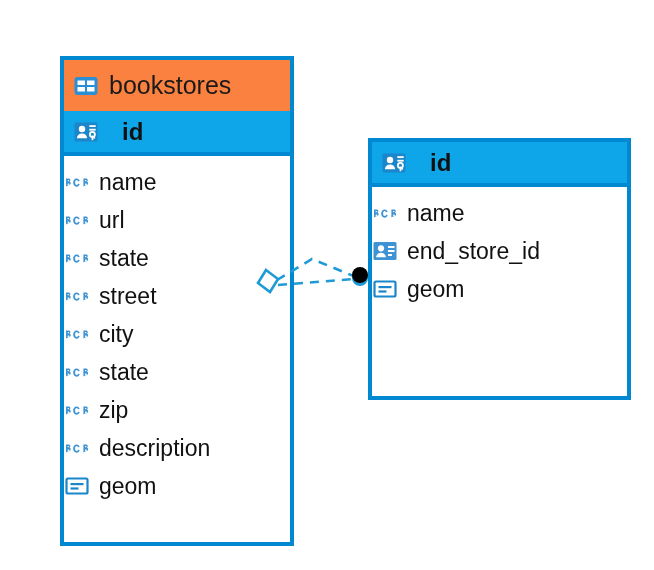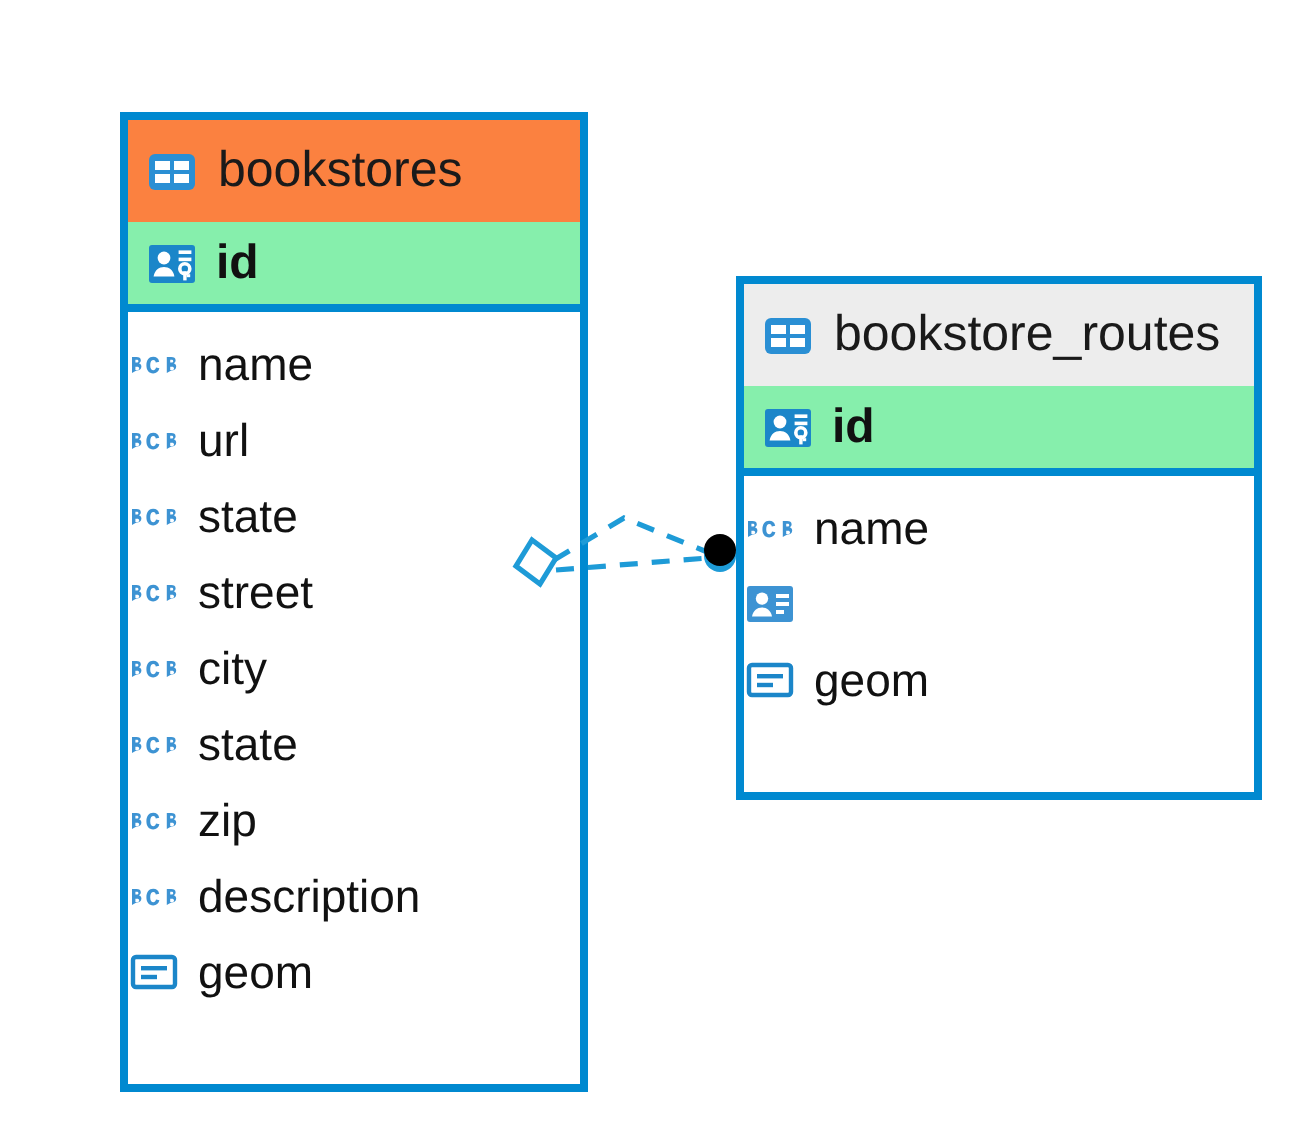--- a/index.html
+++ b/index.html
@@ -61,23 +61,23 @@
     white-space: nowrap;
   }
 
   
   .pk-row {
     box-sizing: border-box;
     height: 45px;
     display: flex;
     align-items: center;
     padding-left: 9px;
-    gap: 9px;
+    gap: 23px;
     border-bottom: 4px solid #0089d0;
-    background: #86efac;
+    background: #0ea5e9;
   }
   .pk-label {
     font-size: 24px;
     font-weight: bold;
     color: #111111;
     line-height: 1;
     white-space: nowrap;
   }
 
   .field-list {
@@ -274,32 +274,20 @@
           </svg>
         </span>
         <span class="field-label">geom</span>
       </div>
 
     </div>
   </div>
 
   <div class="entity" id="entity-bookstore-routes">
 
-    <div class="entity-header">
-      <span class="icon icon-table">
-        <svg viewBox="0 0 26 26" width="26" height="26" aria-hidden="true">
-          <rect x="1.5" y="4" width="23" height="18" rx="3" ry="3" fill="#2a8fd4"></rect>
-          <rect x="4.5" y="7.5" width="7.5" height="4.5" fill="#ffffff"></rect>
-          <rect x="14" y="7.5" width="7.5" height="4.5" fill="#ffffff"></rect>
-          <rect x="4.5" y="14" width="7.5" height="4.5" fill="#ffffff"></rect>
-          <rect x="14" y="14" width="7.5" height="4.5" fill="#ffffff"></rect>
-        </svg>
-      </span>
-      <span class="entity-title">bookstore_routes</span>
-    </div>
 
     <div class="pk-row">
       <span class="icon icon-key">
         <svg viewBox="0 0 26 26" width="26" height="26" aria-hidden="true">
           <rect x="1.5" y="3.5" width="23" height="19" rx="1.5" ry="1.5" fill="#1b86c9"></rect>
           <circle cx="9" cy="10" r="3.2" fill="#ffffff"></circle>
           <path d="M3.8 19.2c0.6-3.3 2.7-4.7 5.2-4.7s4.6 1.4 5.2 4.7z" fill="#ffffff"></path>
           <rect x="16.3" y="6.2" width="6.4" height="1.8" fill="#ffffff"></rect>
           <rect x="16.3" y="9.8" width="6.4" height="1.8" fill="#ffffff"></rect>
           <circle cx="19.4" cy="15.4" r="2.5" fill="none" stroke="#ffffff" stroke-width="1.8"></circle>
@@ -330,20 +318,21 @@
         <span class="icon icon-card">
           <svg viewBox="0 0 26 26" width="26" height="26" aria-hidden="true">
             <rect x="1.5" y="4" width="23" height="18" rx="1.5" ry="1.5" fill="#3d93d3"></rect>
             <circle cx="9" cy="10.3" r="3.1" fill="#ffffff"></circle>
             <path d="M4 19.3c0.6-3.1 2.6-4.5 5-4.5s4.4 1.4 5 4.5z" fill="#ffffff"></path>
             <rect x="16" y="8" width="6.5" height="2" fill="#ffffff"></rect>
             <rect x="16" y="12" width="6.5" height="2" fill="#ffffff"></rect>
             <rect x="16" y="16" width="4" height="2" fill="#ffffff"></rect>
           </svg>
         </span>
+        <span class="field-label">end_store_id</span>
       </div>
 
       <div class="field-row">
         <span class="icon icon-geom">
           <svg viewBox="0 0 26 26" width="26" height="26" aria-hidden="true">
             <rect x="2.5" y="5.5" width="21" height="15" rx="1.5" ry="1.5" fill="none" stroke="#1b86c9" stroke-width="2.2"></rect>
             <rect x="6.5" y="10" width="13" height="2.2" fill="#1b86c9"></rect>
             <rect x="6.5" y="14.4" width="8" height="2.2" fill="#1b86c9"></rect>
           </svg>
         </span>

